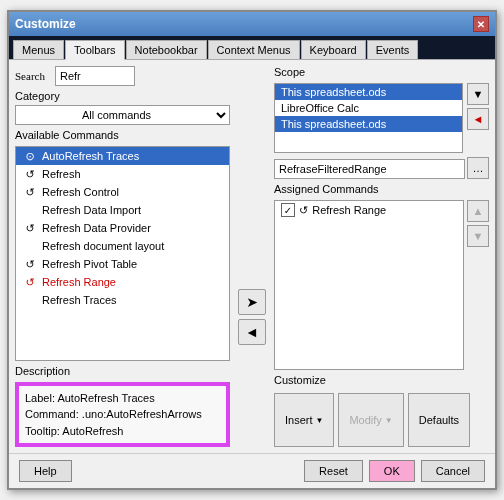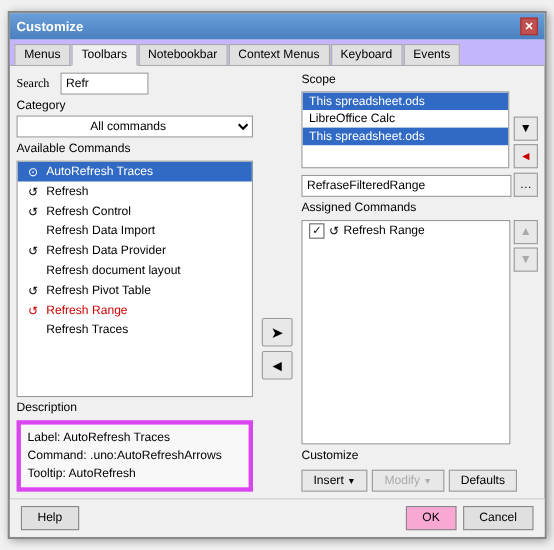--- a/index.html
+++ b/index.html
@@ -36,21 +36,21 @@
     .title-bar-close {
       width: 16px; height: 16px;
       background: #c05050;
       border: 1px solid #a03030;
       color: white;
       font-size: 10px;
       display: flex; align-items: center; justify-content: center;
       cursor: pointer;
     }
     .tab-bar {
-      background: #c4b5fd;
+      background: #0f172a;
       border-bottom: 1px solid #aaa;
       display: flex;
       padding-top: 4px;
       padding-left: 4px;
     }
     .tab {
       padding: 3px 8px;
       border: 1px solid #aaa;
       border-bottom: none;
       background: #e0e0e0;
@@ -163,21 +163,21 @@
       border: 4px solid #d946ef;
       background: #f8f8f8;
       padding: 4px 6px;
       font-size: 11px;
       min-height: 64px;
       line-height: 1.5;
     }
     .scope-select-row {
       display: flex;
       gap: 2px;
-      align-items: flex-end;
+      align-items: flex-start;
     }
     .scope-list {
       border: 1px solid #999;
       background: white;
       height: 60px;
       overflow-y: auto;
       font-size: 11px;
       position: relative;
     }
     .scope-list-item {
@@ -242,21 +242,21 @@
       color: #aaa;
       cursor: default;
     }
     .customize-row {
       display: flex;
       gap: 4px;
       align-items: center;
       margin-top: 2px;
     }
     .customize-btn {
-      padding: 3px 10px;
+      padding: 20px 10px;
       font-size: 11px;
       background: #e8e8e8;
       border: 1px solid #999;
       cursor: pointer;
       display: flex; align-items: center; gap: 3px;
     }
     .customize-btn .dropdown-arrow {
       font-size: 8px;
     }
     .bottom-bar {
@@ -421,17 +421,18 @@
         </button>
       </div>
     </div>
   </div>
 
   <div class="bottom-bar">
     <div class="bottom-left">
       <button class="bottom-btn">Help</button>
     </div>
     <div class="bottom-right">
+      <button class="bottom-btn">Reset</button>
       <button class="bottom-btn ok">OK</button>
       <button class="bottom-btn">Cancel</button>
     </div>
   </div>
 </div>
 
 </body></html>

